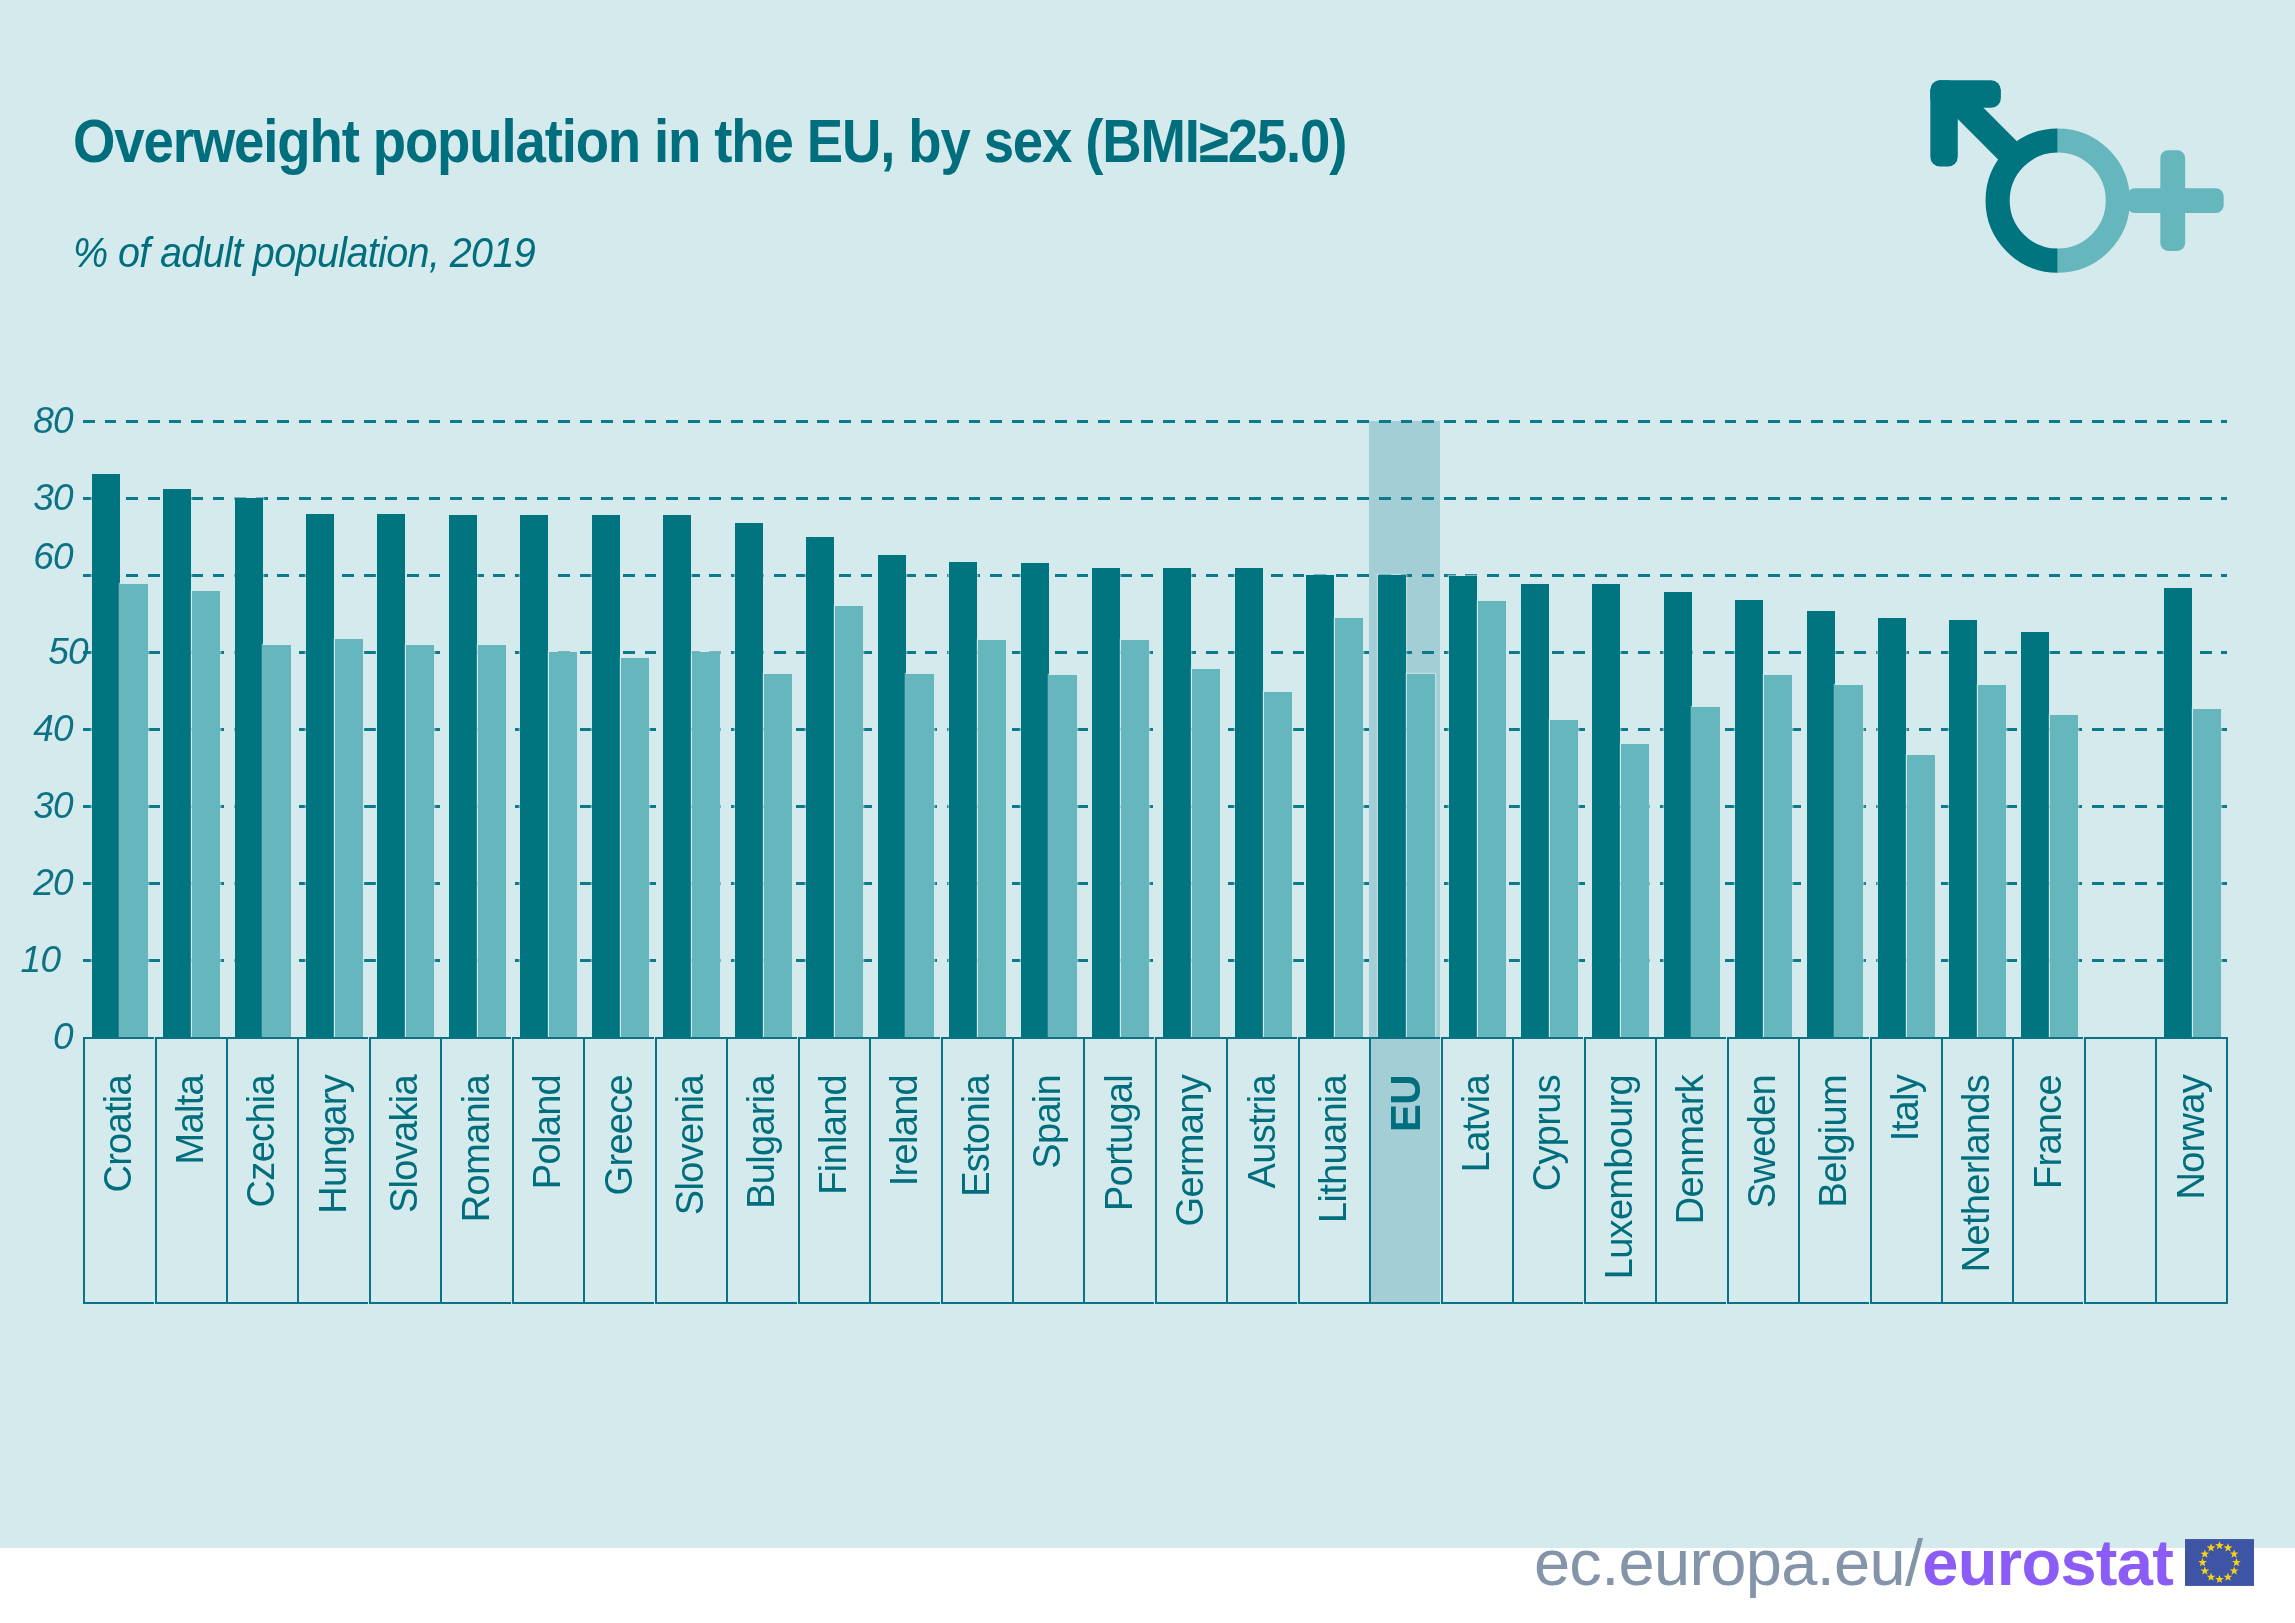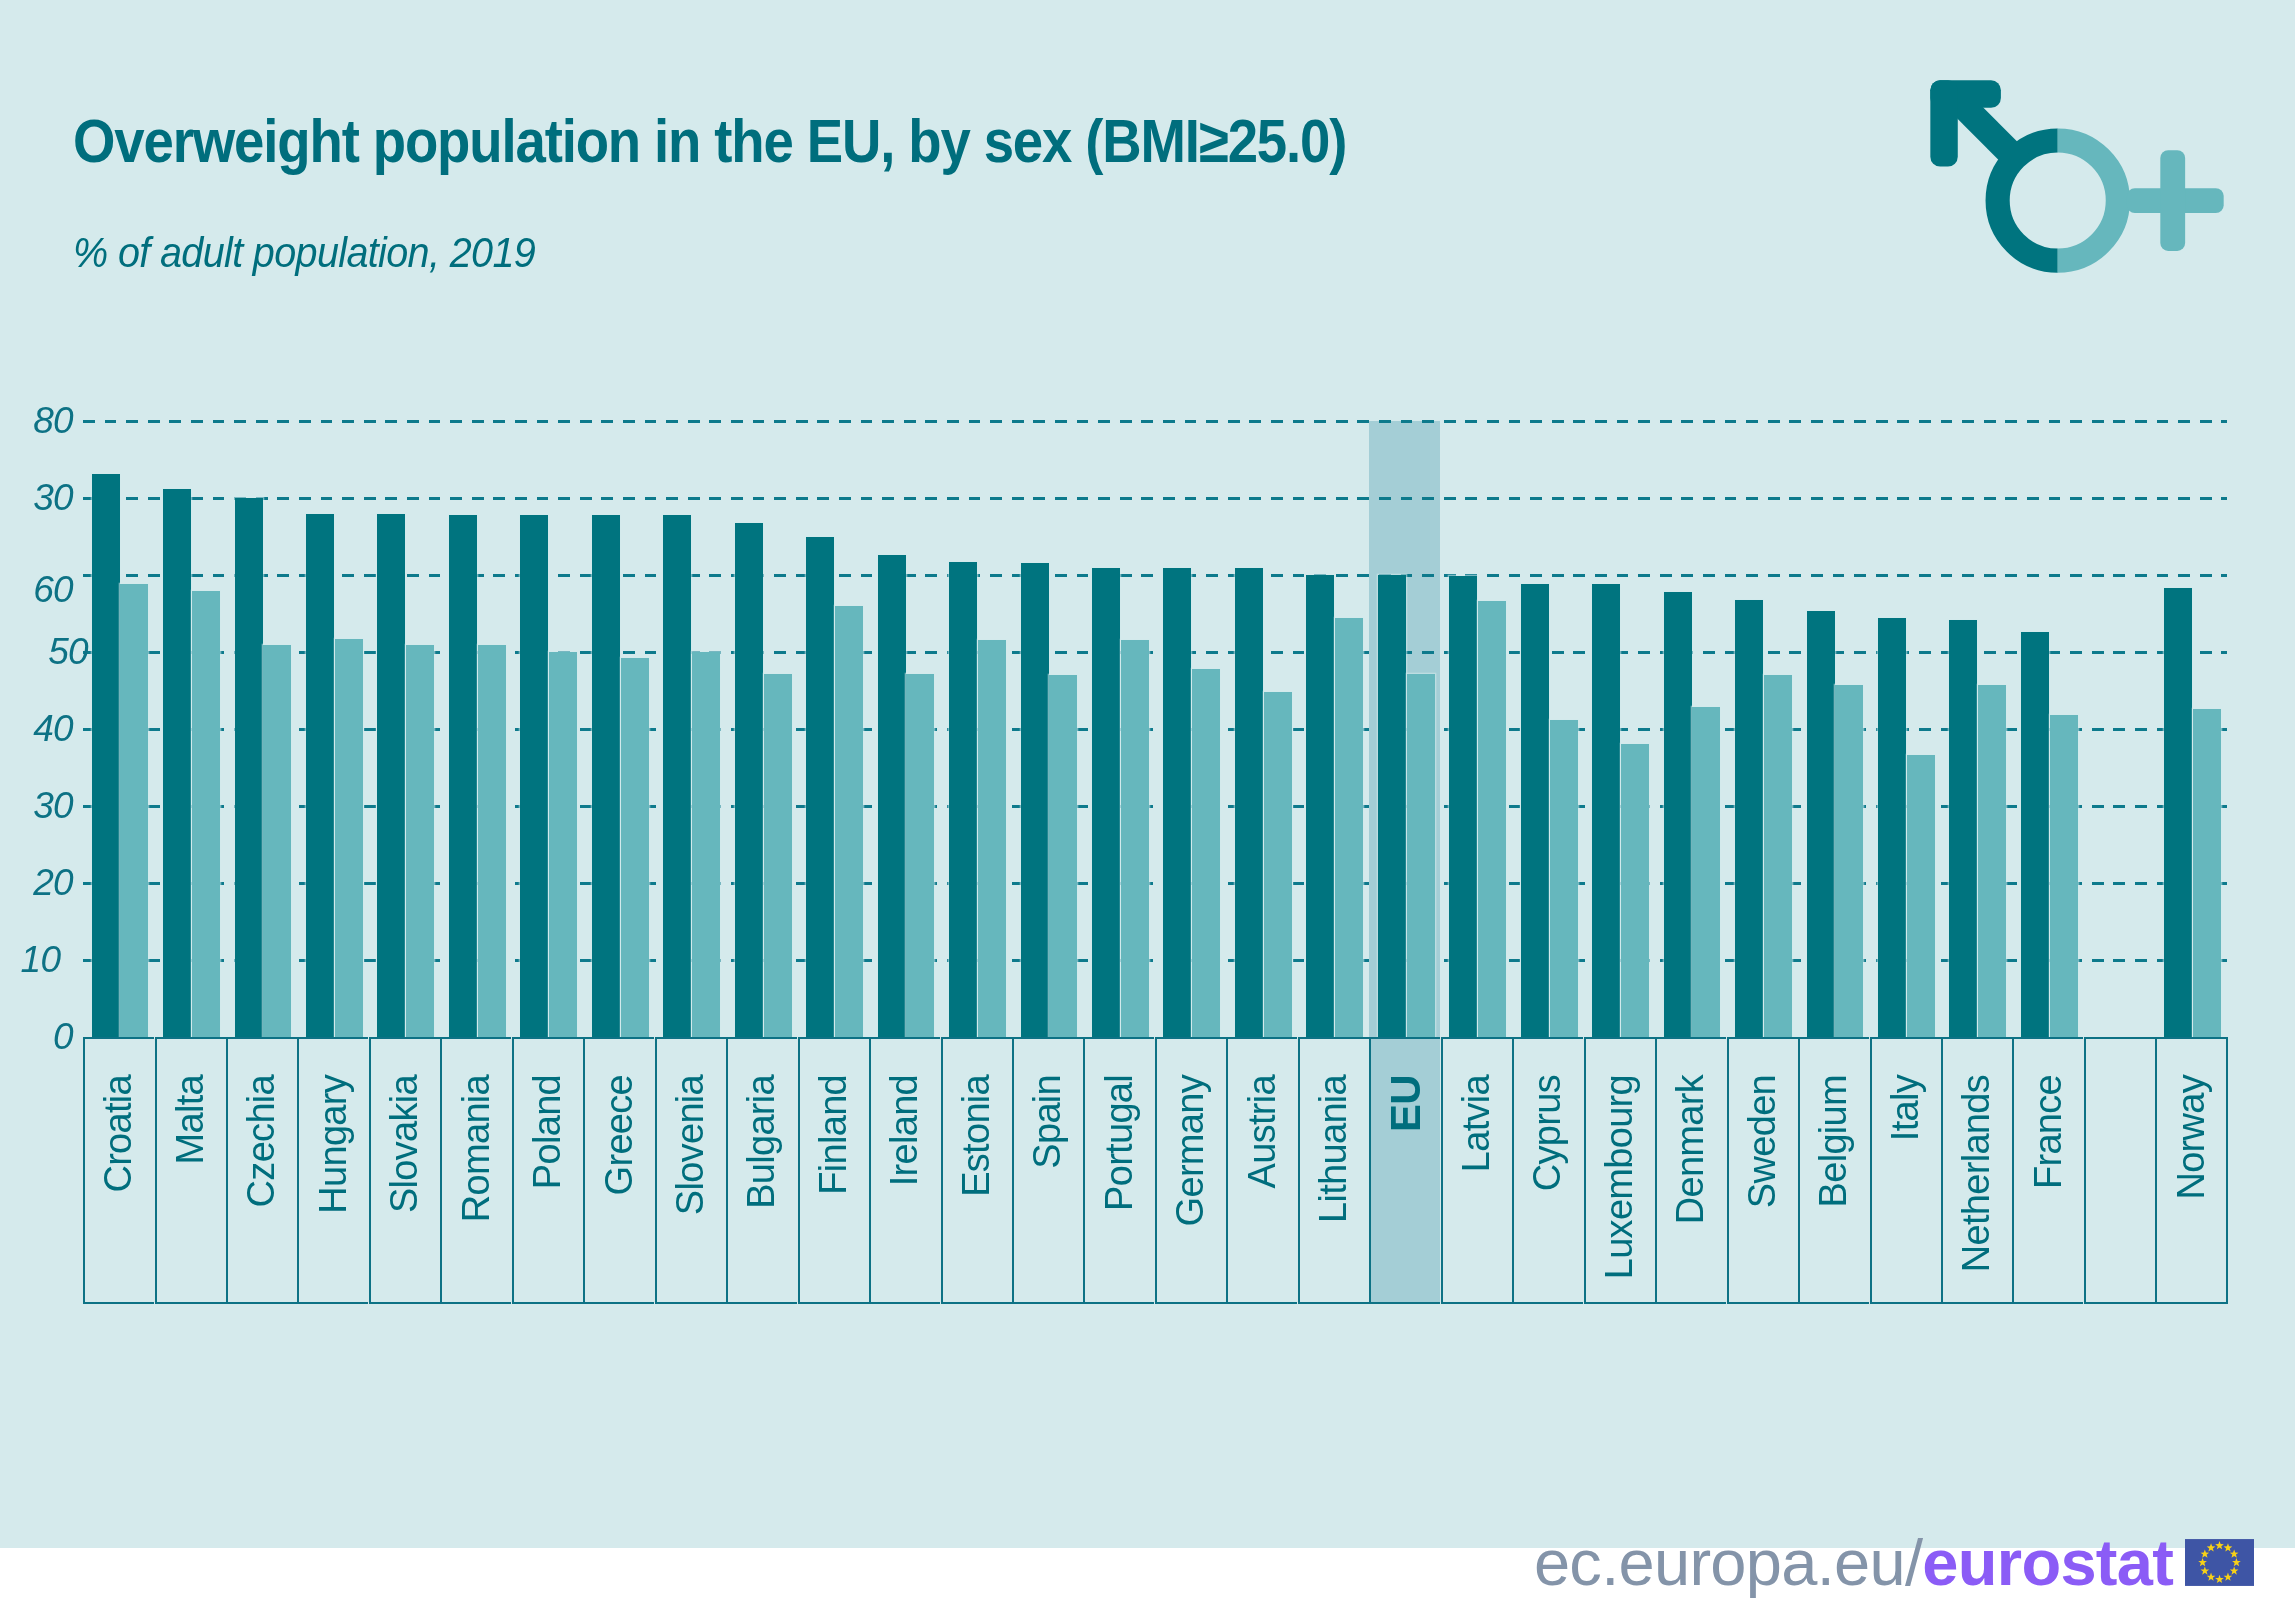--- a/index.html
+++ b/index.html
@@ -75,21 +75,21 @@
       <div class="ylab" style="left: 7.9px; top: 938px; width: 65px; height: 44px; line-height: 44px; text-align: center;">10</div>
       <div class="gridline" style="left: 83px; top: 882px; width: 2144px;"></div>
       <div class="ylab" style="left: 7.9px; top: 861px; width: 65px; height: 44px; line-height: 44px;">20</div>
       <div class="gridline" style="left: 83px; top: 805px; width: 2144px;"></div>
       <div class="ylab" style="left: 8px; top: 784px; width: 65px; height: 44px; line-height: 44px;">30</div>
       <div class="gridline" style="left: 83px; top: 728px; width: 2144px;"></div>
       <div class="ylab" style="left: 7.9px; top: 707px; width: 65px; height: 44px; line-height: 44px;">40</div>
       <div class="gridline" style="left: 83px; top: 651px; width: 2144px;"></div>
       <div class="ylab" style="left: 23px; top: 630px; width: 65px; height: 44px; line-height: 44px;">50</div>
       <div class="gridline" style="left: 83px; top: 574px; width: 2144px;"></div>
-      <div class="ylab" style="left: 7.9px; top: 568px; width: 65px; height: 44px; line-height: 44px;">60</div>
+      <div class="ylab" style="left: 7.9px; top: 535px; width: 65px; height: 44px; line-height: 44px;">60</div>
       <div class="gridline" style="left: 83px; top: 497px; width: 2144px;"></div>
       <div class="ylab" style="left: 7.9px; top: 476px; width: 65px; height: 44px; line-height: 44px;">30</div>
       <div class="gridline" style="left: 83px; top: 420px; width: 2144px;"></div>
       <div class="ylab" style="left: 7.9px; top: 399px; width: 65px; height: 44px; line-height: 44px;">80</div>
       <div class="bar men" style="left: 92px; top: 474px; width: 27.5px; height: 563px;"></div>
       <div class="bar women" style="left: 120px; top: 584px; width: 28px; height: 453px;"></div>
       <div class="bar men" style="left: 163px; top: 489px; width: 27.5px; height: 548px;"></div>
       <div class="bar women" style="left: 192px; top: 591px; width: 28px; height: 446px;"></div>
       <div class="bar men" style="left: 235px; top: 498px; width: 27.5px; height: 539px;"></div>
       <div class="bar women" style="left: 263px; top: 645px; width: 28px; height: 392px;"></div>

